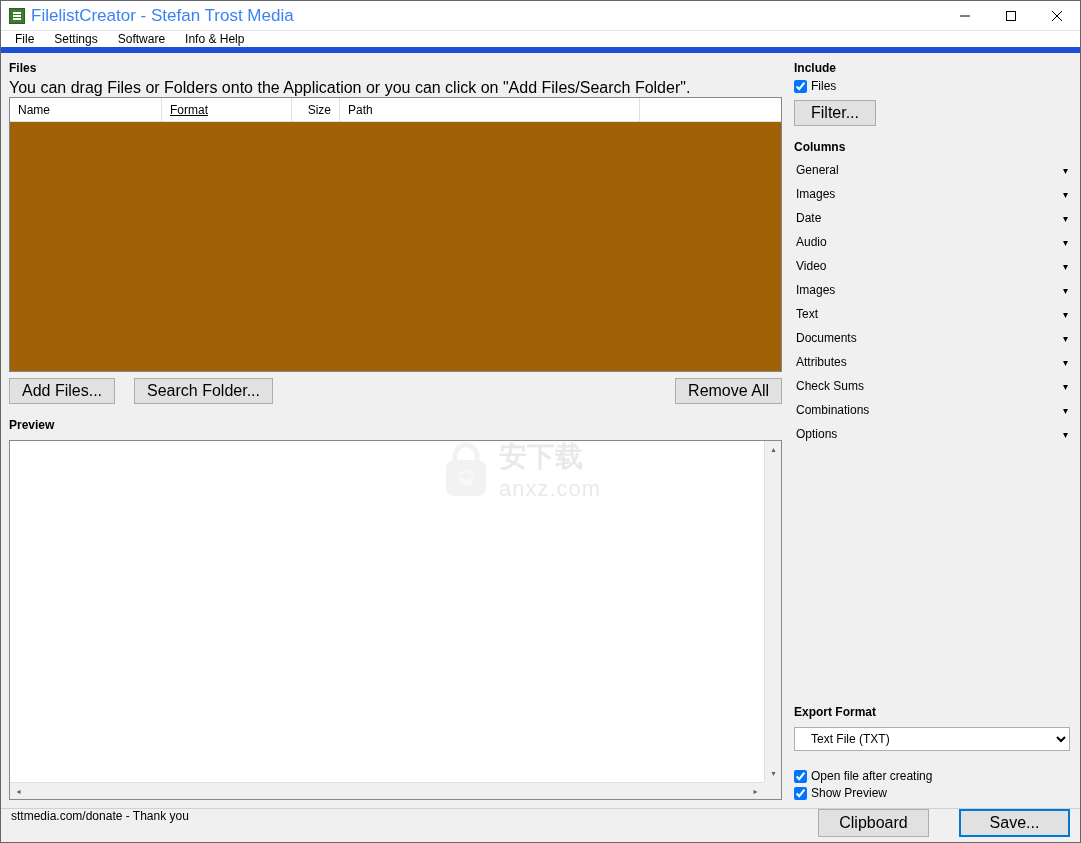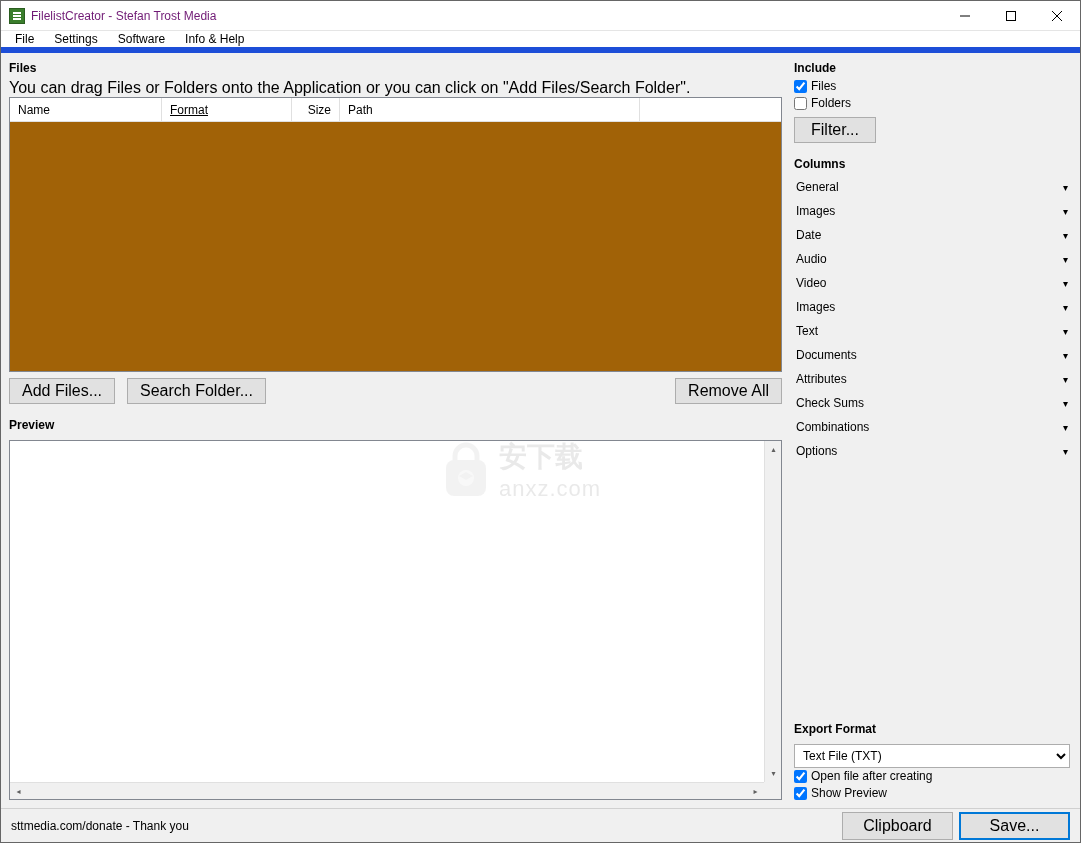--- a/index.html
+++ b/index.html
@@ -27,21 +27,21 @@
   .titlebar .app-icon {
     width: 16px; height: 16px;
     margin: 0 6px 0 8px;
     background: #3a7d2c;
     border: 1px solid #2a5d1f;
     display: flex;
     align-items: center;
     justify-content: center;
   }
   .titlebar .app-icon svg { width: 10px; height: 10px; }
-  .titlebar .title { flex: 1; font-size: 12px; color: #701a75; }
+  .titlebar .title { flex: 1; font-size: 17px; color: #3b82f6; }
   .winbtn {
     width: 46px; height: 30px;
     display: flex; align-items: center; justify-content: center;
     font-family: inherit;
   }
 
   
   .menubar {
     height: 22px;
     background: #fff;
@@ -101,21 +101,21 @@
   }
   .col-name { width: 152px; }
   .col-format { width: 130px; text-decoration: underline; }
   .col-size { width: 48px; justify-content: flex-end; }
   .col-path { flex: 1; width: 300px; flex: 0 0 300px; }
   .col-rest { flex: 1; border-right: none !important; }
 
   .file-buttons {
     display: flex;
     margin-top: 6px;
-    gap: 12px;
+    gap: 19px;
   }
   .btn {
     background: #e1e1e1;
     border: 1px solid #adadad;
     padding: 3px 12px;
     font-size: 16px;
     font-family: inherit;
     cursor: default;
   }
   .btn.primary { border-color: #0078d7; box-shadow: inset 0 0 0 1px #0078d7; }
@@ -186,25 +186,25 @@
     font-size: 12px;
   }
   .expand-row .chev { font-size: 10px; color: #000; }
 
   .right-spacer { flex: 1; }
 
   select {
     width: 100%;
     font-family: inherit;
     font-size: 12px;
-    padding: 3px 4px;
+    padding: 3px 12px;
     background: #fff;
     border: 1px solid #adadad;
     margin-top: 4px;
-    margin-bottom: 1px;
+    margin-bottom: 18px;
   }
 
   
   .watermark {
     position: absolute;
     left: 440px;
     top: 385px;
     pointer-events: none;
     opacity: 0.18;
     color: #888;
@@ -217,22 +217,23 @@
     width: 50px; height: 56px;
     position: relative;
   }
 
   
   .bottom-bar {
     height: 34px;
     background: #f0f0f0;
     border-top: 1px solid #d0d0d0;
     display: flex;
-    align-items: center;
+    align-items: flex-start;
     padding: 0 10px;
+    gap: 24px;
   }
   .bottom-bar .status { flex: 1; font-size: 12px; }
   .bottom-bar .btn { width: 111px; text-align: center; padding: 4px 0; margin-left: 6px; }
 
   .content-wrap { position: relative; flex: 1; display: flex; min-height: 0; }
 </style>
 </head>
 <body>
 
 <div class="titlebar">
@@ -322,24 +323,20 @@
         <div class="scroll-corner"></div>
       </div>
     </div>
 
     <div class="right-pane">
       <div class="section-heading">Include</div>
       <label class="check-row">
         <input type="checkbox" checked="" style="">
         <span>Files</span>
       </label>
-      <label class="check-row">
-        <input type="checkbox" style="">
-        <span>Folders</span>
-      </label>
       <div style="margin-top:4px;margin-bottom:14px;">
         <button class="btn" style="padding:3px 16px;">Filter...</button>
       </div>
 
       <div class="section-heading">Columns</div>
       <div class="expand-row">
           <span>General</span>
           <span class="chev">▾</span>
         </div>
       <div class="expand-row">

